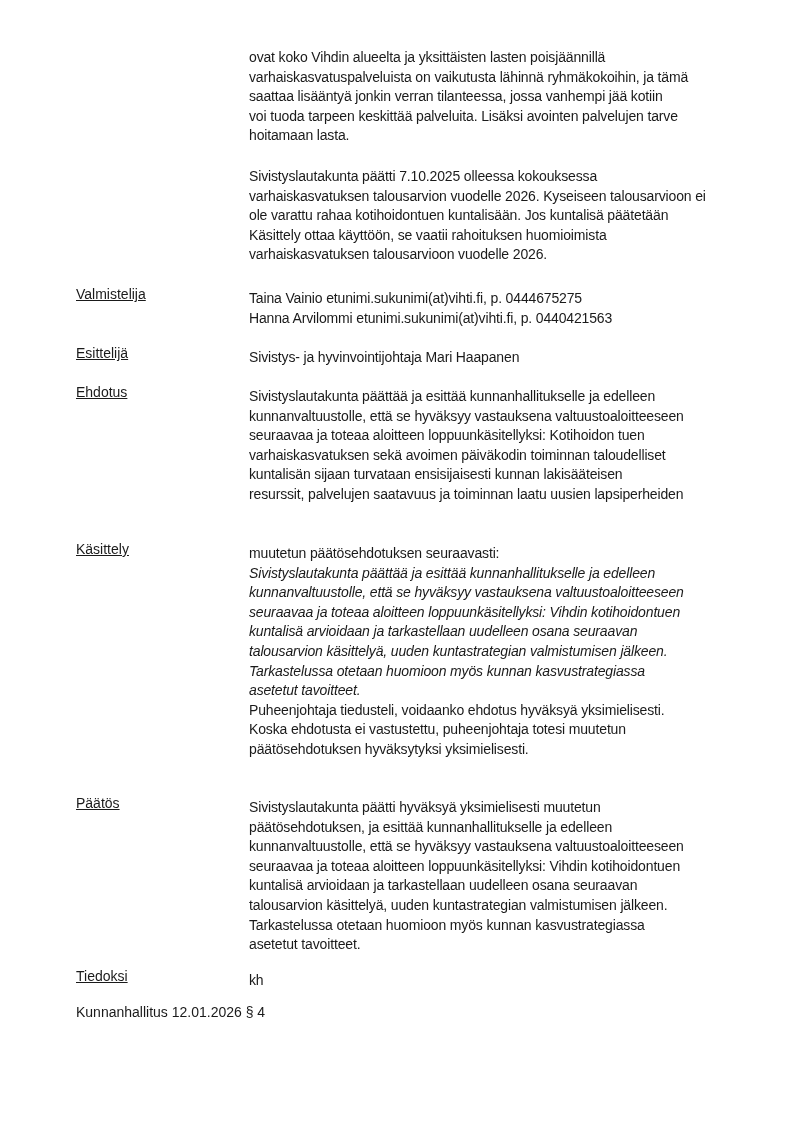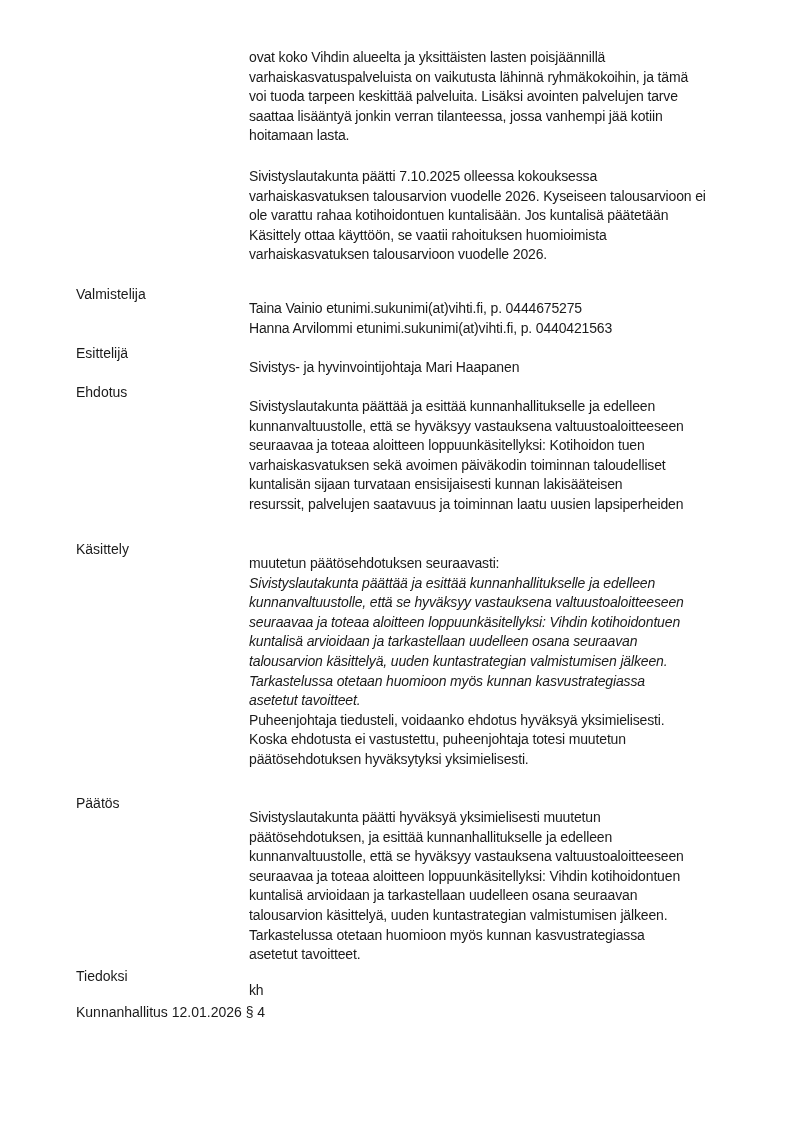--- a/index.html
+++ b/index.html
@@ -38,47 +38,48 @@
       position: absolute;
       left: 76px;
       width: 690px;
     }
     .label {
       position: absolute;
       left: 0;
       top: 0;
       line-height: 19.6px;
       white-space: nowrap;
+      text-decoration: underline;
     }
     .content {
       position: absolute;
       left: 173px;
-      top: 14px;
+      top: 4px;
       width: 510px;
       line-height: 19.6px;
       letter-spacing: -0.15px;
     }
     .footer {
       position: absolute;
       left: 76px;
       top: 1003px;
       line-height: 19.6px;
       white-space: nowrap;
     }
   </style>
 </head>
 <body>
 
 <div class="page">
 
   <div class="block" style="top:48px;">
     <span class="line">ovat koko Vihdin alueelta ja yksittäisten lasten poisjäännillä</span>
     <span class="line">varhaiskasvatuspalveluista on vaikutusta lähinnä ryhmäkokoihin,  ja tämä</span>
+    <span class="line">saattaa lisääntyä jonkin verran tilanteessa, jossa vanhempi jää kotiin</span>
     <span class="line">voi tuoda tarpeen keskittää palveluita. Lisäksi avointen palvelujen tarve</span>
-    <span class="line">saattaa lisääntyä jonkin verran tilanteessa, jossa vanhempi jää kotiin</span>
     <span class="line">hoitamaan lasta.</span>
   </div>
 
   <div class="block" style="top:167px;">
     <span class="line">Sivistyslautakunta päätti 7.10.2025 olleessa kokouksessa</span>
     <span class="line">varhaiskasvatuksen talousarvion vuodelle 2026. Kyseiseen talousarvioon ei</span>
     <span class="line">ole varattu rahaa kotihoidontuen  kuntalisään. Jos kuntalisä päätetään</span>
     <span class="line">Käsittely ottaa käyttöön, se vaatii rahoituksen huomioimista</span>
     <span class="line">varhaiskasvatuksen talousarvioon vuodelle 2026.</span>
   </div>

